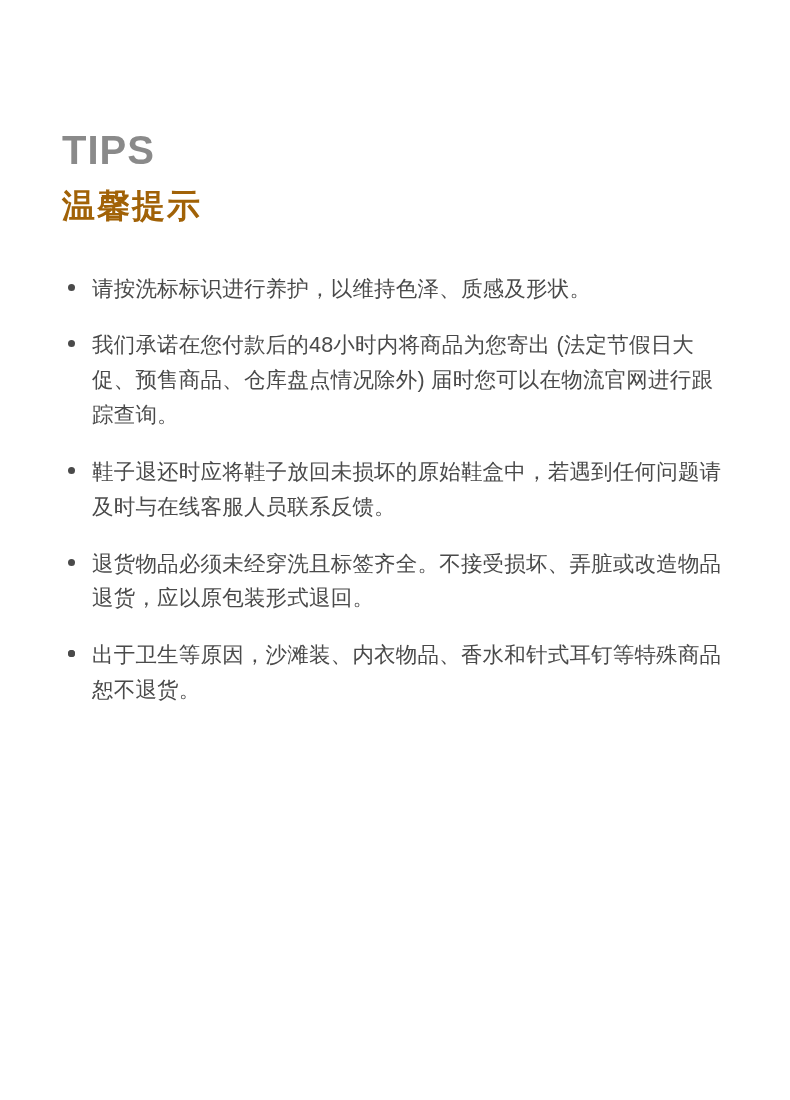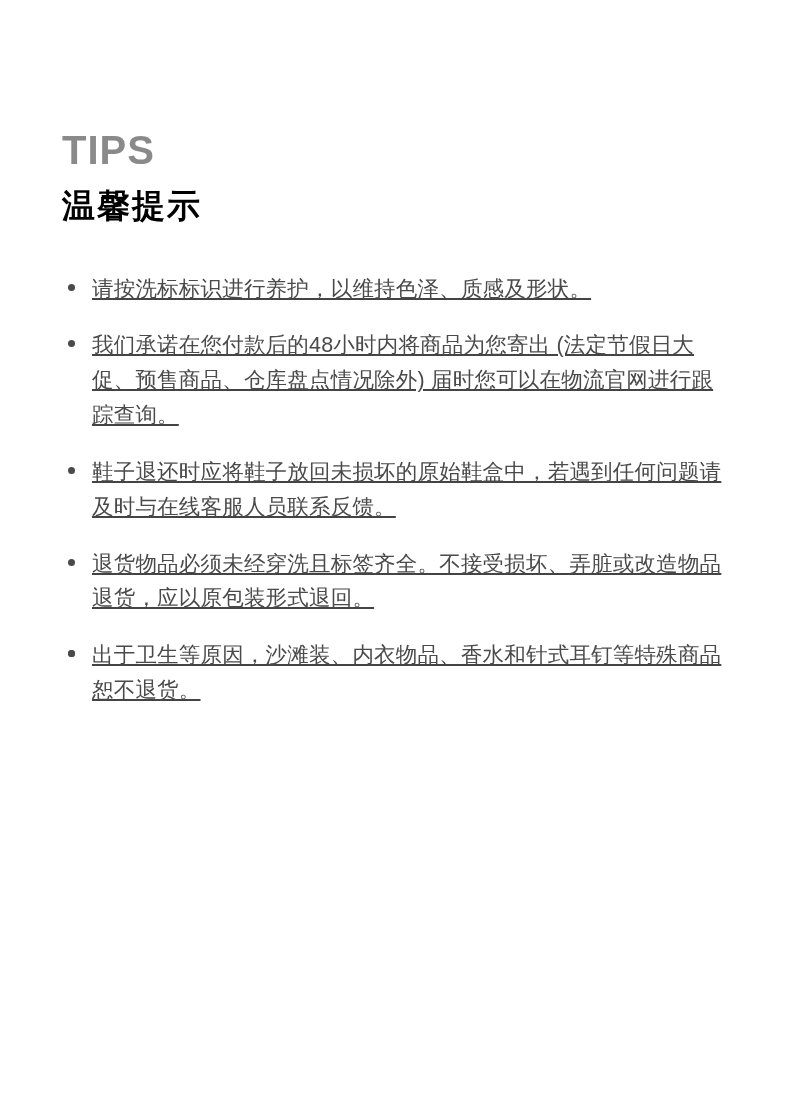--- a/index.html
+++ b/index.html
@@ -29,30 +29,29 @@
     font-size: 40px;
     font-weight: bold;
     color: #8a8a8a;
     letter-spacing: 1px;
     line-height: 1.1;
     margin: 0;
   }
   .title-cn {
     font-size: 33px;
     font-weight: bold;
-    color: #000000;
+    color: #a16207;
     letter-spacing: 2px;
     line-height: 1.2;
     margin: 14px 0 0 0;
   }
   .tips-list {
     margin: 46px 0 0 0;
     padding: 0;
     list-style: none;
-    text-decoration: underline;
   }
   .tip-item {
     position: relative;
     padding-left: 30px;
     margin-bottom: 22px;
     font-size: 21.5px;
     line-height: 1.62;
     color: #4a4a4a;
     letter-spacing: 0.2px;
     text-align: left;

